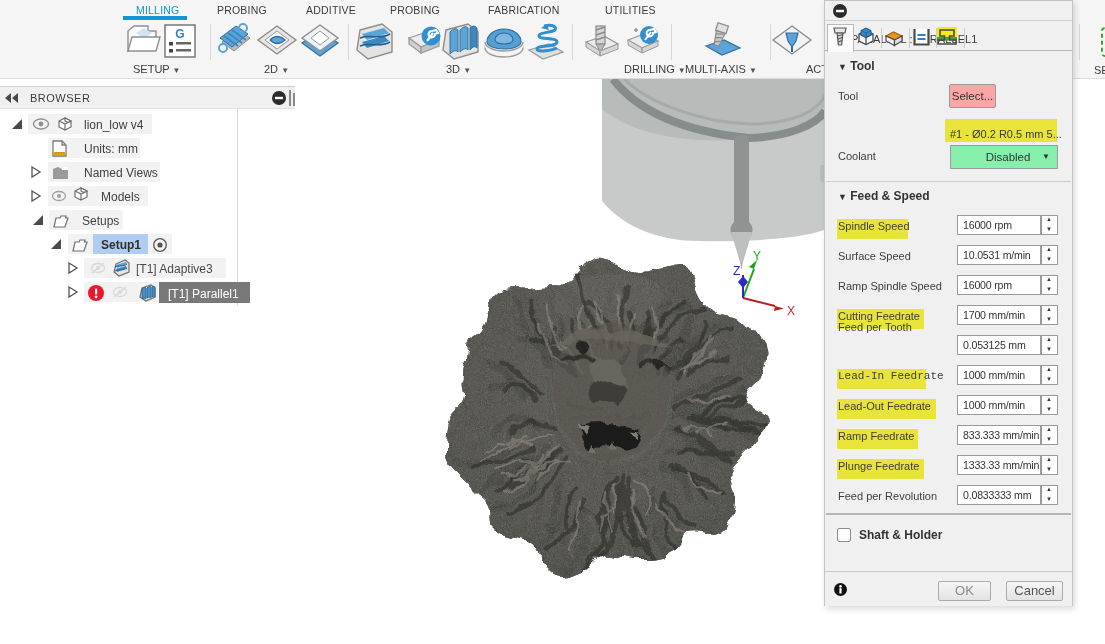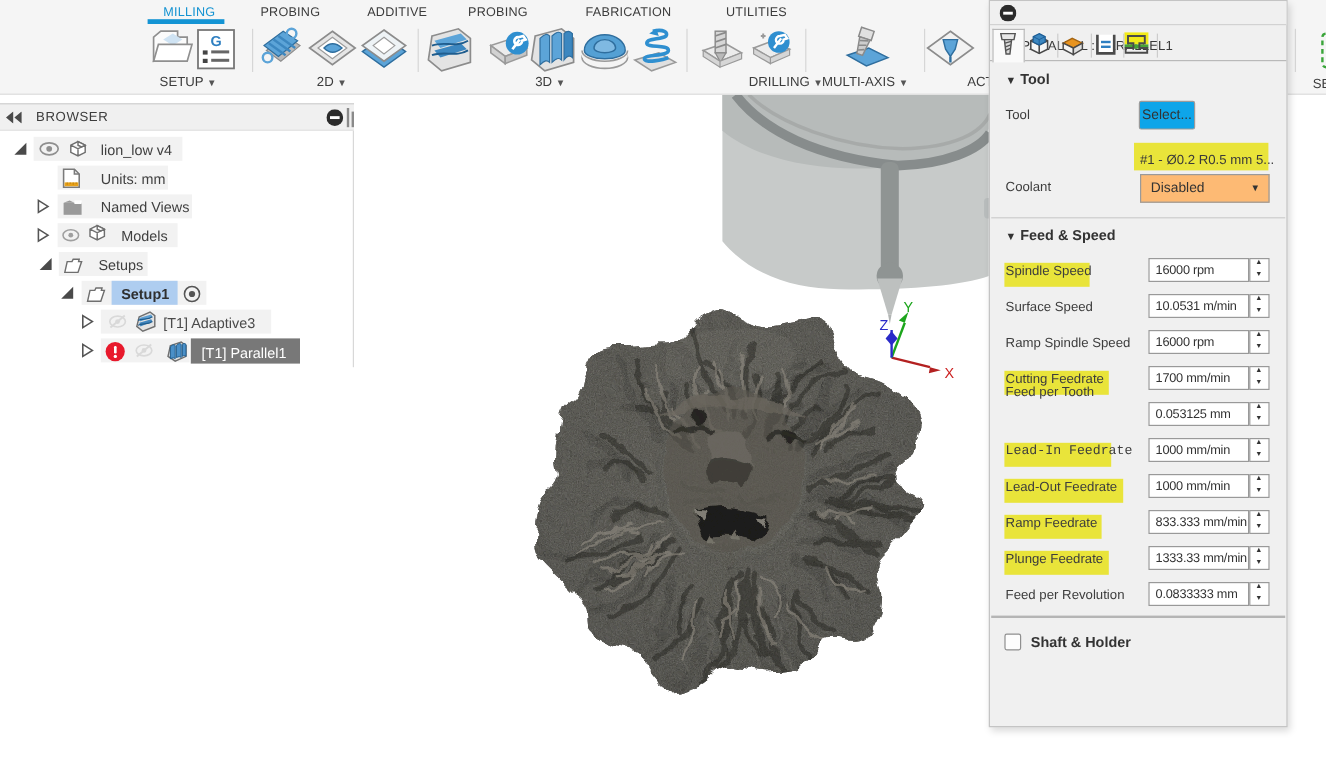--- a/index.html
+++ b/index.html
@@ -9,21 +9,21 @@
 
 #toolbar{position:absolute;left:0;top:0;width:1105px;height:79px;background:#f5f5f5;border-bottom:1px solid #dcdcdc;}
 .tab{position:absolute;top:4px;font-size:10.5px;color:#3c3c3c;letter-spacing:0.2px;}
 .tab.active{color:#1493d2;}
 #tabline{position:absolute;left:123px;top:16px;width:64px;height:4px;background:#1494d4;}
 #manuf{position:absolute;left:6px;top:9px;width:102px;height:61px;background:#f8f8f8;border:1px solid #d4d4d4;border-radius:4px;font-size:11.5px;font-weight:bold;color:#333;text-align:center;line-height:59px;letter-spacing:-0.2px;}
 .tlabel{position:absolute;top:63px;font-size:11px;color:#3c3c3c;}
 .tsep{position:absolute;top:24px;width:1px;height:36px;background:#d6d6d6;}
 .caret{font-size:8px;color:#555;}
 
-#browser{position:absolute;left:0;top:86px;width:295px;height:220px;background:rgba(255,255,255,0.92);border-right:1px solid #d8d8d8;}
+#browser{position:absolute;left:0;top:86px;width:238px;height:220px;background:rgba(255,255,255,0.92);border-right:1px solid #d8d8d8;}
 #bheader{position:absolute;left:0;top:0;width:295px;height:23px;background:#f0f0f0;border-top:1px solid #cfcfcf;border-bottom:1px solid #e2e2e2;}
 #bheader .t{position:absolute;left:30px;top:5px;font-size:11px;color:#3c3c3c;letter-spacing:0.5px;}
 
 #dialog{position:absolute;left:824px;top:0;width:249px;height:606px;background:#f0f0f0;border:1px solid #c4c4c4;box-shadow:2px 3px 6px rgba(0,0,0,0.15);}
 #dhead{position:absolute;left:0;top:0;width:247px;height:20px;background:#f0f0f0;border-bottom:1px solid #d2d2d2;}
 #dtitle{position:absolute;left:26px;top:3px;font-size:11px;color:#3a3a3a;letter-spacing:0.1px;margin-top:29px;}
 #dtabs{position:absolute;left:0;top:20px;width:247px;height:30px;border-bottom:1px solid #b9b9b9;}
 .dtab{position:absolute;top:3px;width:27px;height:27px;}
 .dtabsel{background:#fafafa;border:1px solid #b9b9b9;border-bottom:none;height:28px;}
 .dtsep{position:absolute;top:7px;width:1px;height:20px;background:#cccccc;}
@@ -446,25 +446,25 @@
         </g>
       </svg>
       <div class="dtsep" style="left:56px;"></div>
       <div class="dtsep" style="left:84px;"></div>
       <div class="dtsep" style="left:111px;"></div>
       <div class="dtsep" style="left:139px;"></div>
     </div>
 
     <span class="sect" style="left:13px;top:58px;"><span style="font-size:9px;">▼</span> Tool</span>
     <span class="dlabel" style="top:89px;">Tool</span>
-    <div class="abs" style="left:124px;top:83px;width:47px;height:24px;background:#0ea5e9;border:1px solid #9a9a9a;border-radius:2px;font-size:11.5px;color:#333;text-align:center;line-height:22px;">Select...</div>
+    <div class="abs" style="left:124px;top:83px;width:47px;height:24px;background:#fca5a5;border:1px solid #9a9a9a;border-radius:2px;font-size:11.5px;color:#333;text-align:center;line-height:22px;">Select...</div>
     <div class="hl" style="left:120px;top:118px;width:112px;height:23px;"></div>
     <span class="dlabel" style="left:125px;top:112px;color:#3a3a3a;margin-top:15px;">#1 - Ø0.2 R0.5 mm 5...</span>
     <span class="dlabel" style="top:149px;">Coolant</span>
-    <div class="abs" style="left:125px;top:144px;width:108px;height:24px;background:#fdba74;border:1px solid #9a9a9a;font-size:11.5px;color:#333;line-height:22px;padding-left:8px;">Disabled<span style="position:absolute;right:7px;top:0;font-size:8px;color:#333;">▼</span></div>
+    <div class="abs" style="left:125px;top:144px;width:108px;height:24px;background:#86efac;border:1px solid #9a9a9a;font-size:11.5px;color:#333;line-height:22px;padding-left:8px;text-align:center;">Disabled<span style="position:absolute;right:7px;top:0;font-size:8px;color:#333;">▼</span></div>
     <div class="dsep" style="top:180px;"></div>
 
     <span class="sect" style="left:13px;top:188px;text-align:center;"><span style="font-size:9px;">▼</span> Feed &amp; Speed</span>
     <div class="hl" style="left:12px;top:218px;width:71px;height:20px;"></div>
     <span class="dlabel" style="top:219px;">Spindle Speed</span>
     <div class="dinput" style="top:214px;">16000 rpm</div>
       <div class="spin" style="top:214px;"></div>
     <span class="dlabel" style="top:249px;">Surface Speed</span>
     <div class="dinput" style="top:244px;">10.0531 m/min</div>
       <div class="spin" style="top:244px;"></div>
@@ -494,15 +494,24 @@
     <span class="dlabel" style="top:459px;">Plunge Feedrate</span>
     <div class="dinput" style="top:454px;">1333.33 mm/min</div>
       <div class="spin" style="top:454px;"></div>
     <span class="dlabel" style="top:489px;">Feed per Revolution</span>
     <div class="dinput" style="top:484px;">0.0833333 mm</div>
       <div class="spin" style="top:484px;"></div>
     <div class="dsep" style="top:512px;height:2px;background:#b5b5b5;"></div>
 
     <div class="abs" style="left:12px;top:527px;width:14px;height:14px;background:#fdfdfd;border:1px solid #8f8f8f;border-radius:2px;"></div>
     <span class="sect" style="left:34px;top:527px;">Shaft &amp; Holder</span>
+    <div id="dfoot">
+      <svg class="abs" style="left:9px;top:11px;" width="13" height="13">
+          <circle cx="6.5" cy="6.5" r="6.5" fill="#111"></circle>
+          <rect x="5.4" y="5.2" width="2.2" height="5.3" fill="#fff"></rect>
+          <circle cx="6.5" cy="3.4" r="1.3" fill="#fff"></circle>
+        </svg>
+      <div class="btn" style="left:113px;width:53px;color:#8a8a8a;">OK</div>
+      <div class="btn" style="left:181px;width:57px;color:#555;">Cancel</div>
+    </div>
   </div>
   <span id="sel-lab">SE</span>
 </div>
 
 </body></html>

